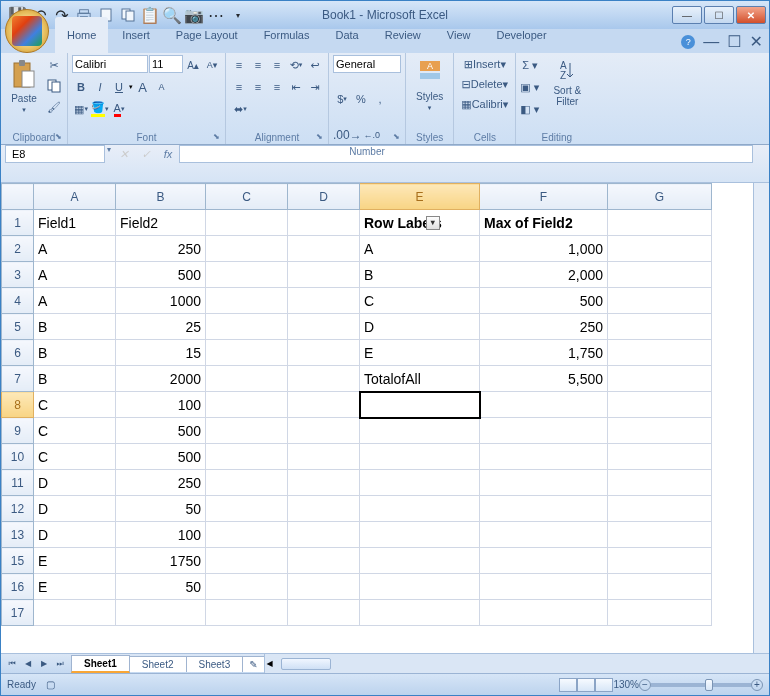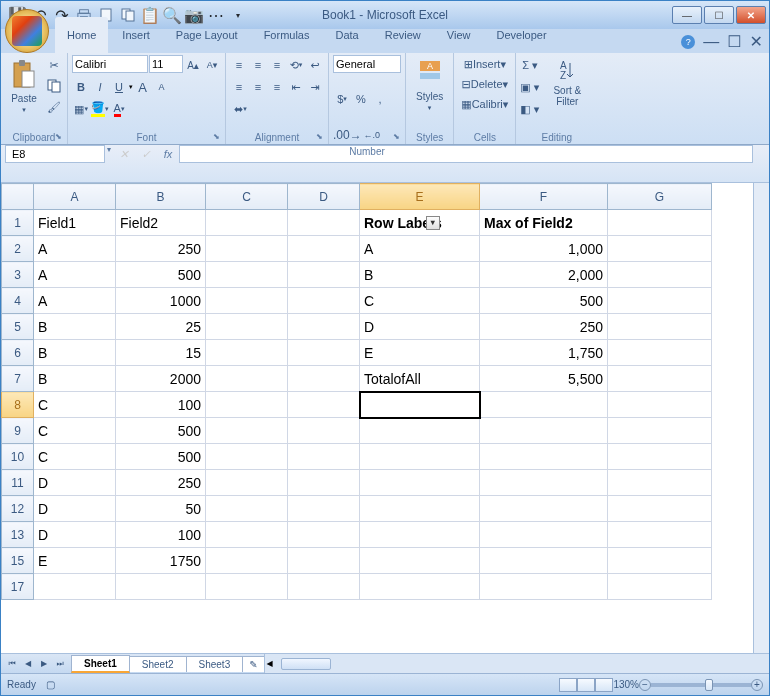--- a/index.html
+++ b/index.html
@@ -428,20 +428,30 @@
               <th class="rowhdr ">15</th>
               <td class="">E</td>
               <td class=" num">1750</td>
               <td class=""></td>
               <td class=""></td>
               <td class=""></td>
               <td class=""></td>
               <td class=""></td>
             </tr>
             <tr>
+              <th class="rowhdr ">16</th>
+              <td class="">E</td>
+              <td class=" num">50</td>
+              <td class=""></td>
+              <td class=""></td>
+              <td class=""></td>
+              <td class=""></td>
+              <td class=""></td>
+            </tr>
+            <tr>
               <th class="rowhdr ">17</th>
               <td class=""></td>
               <td class=""></td>
               <td class=""></td>
               <td class=""></td>
               <td class=""></td>
               <td class=""></td>
               <td class=""></td>
             </tr>
           </tbody>

